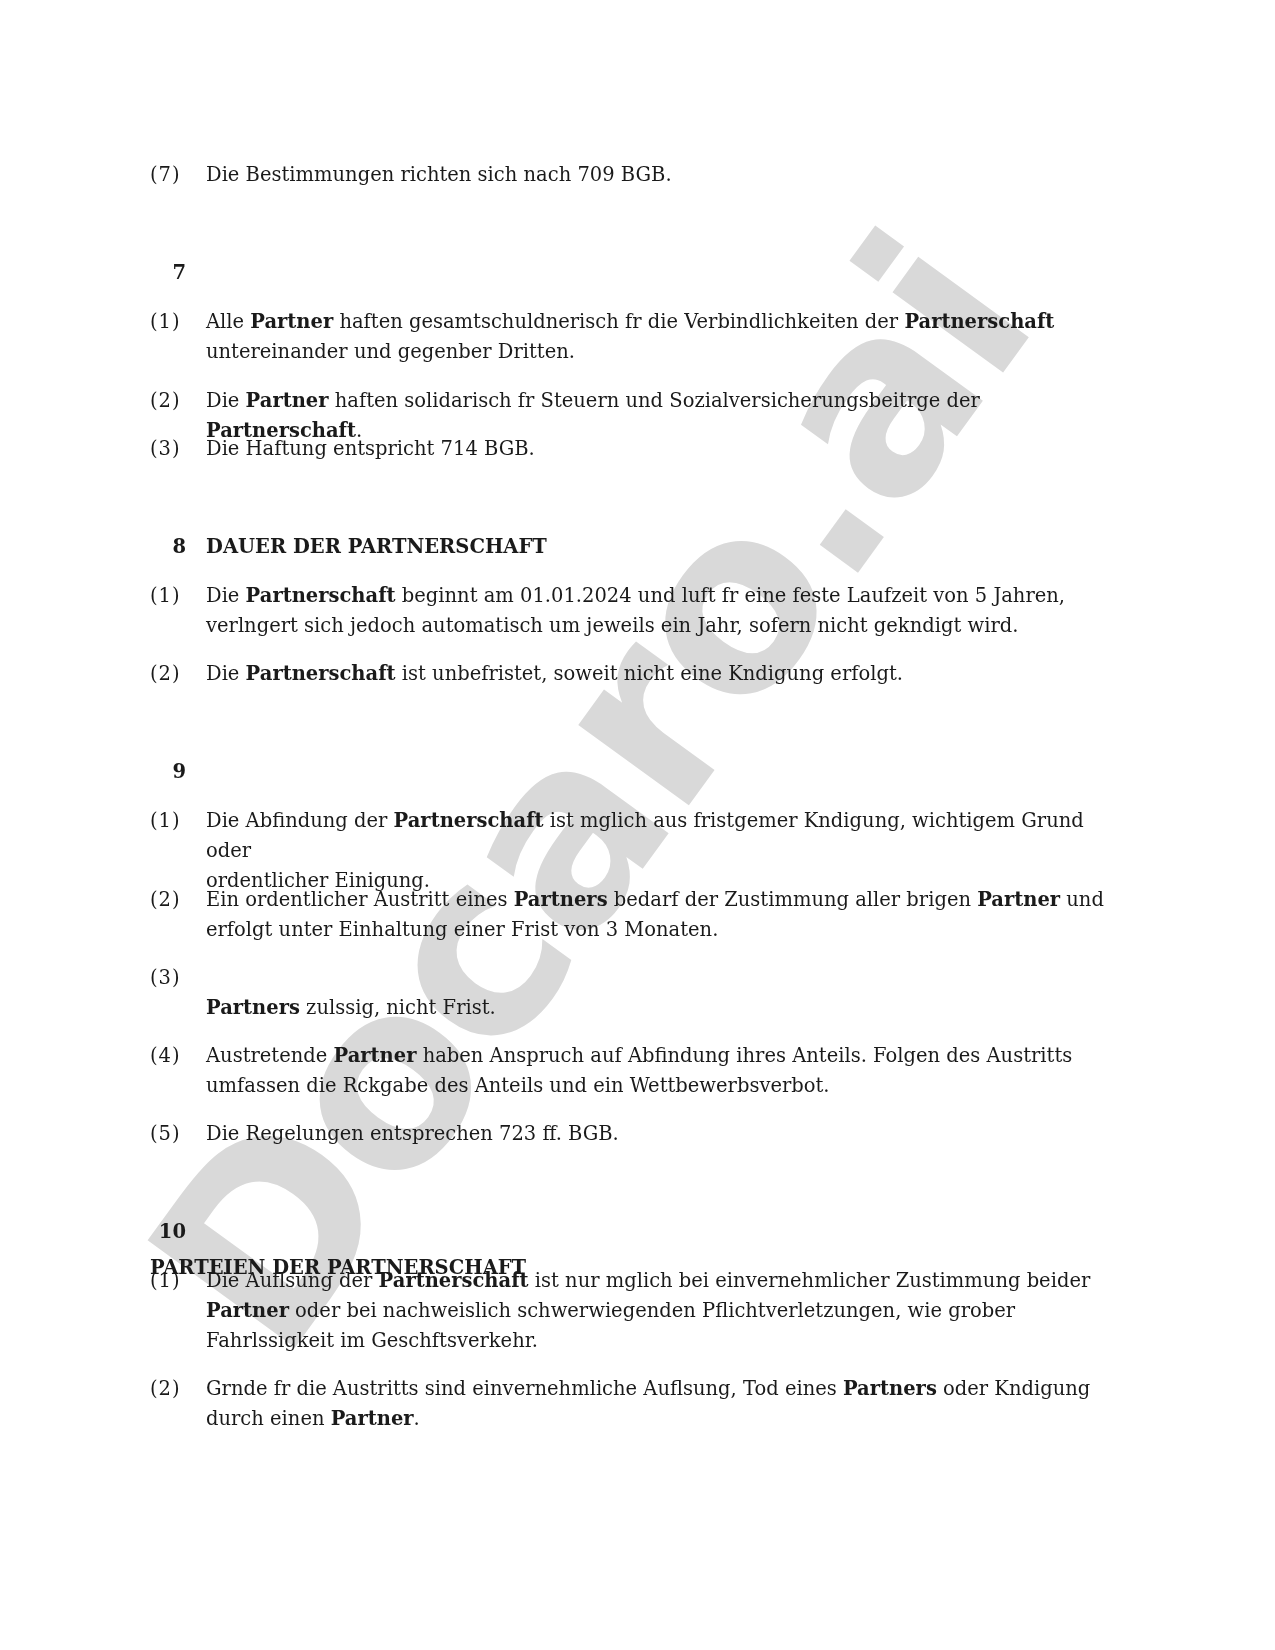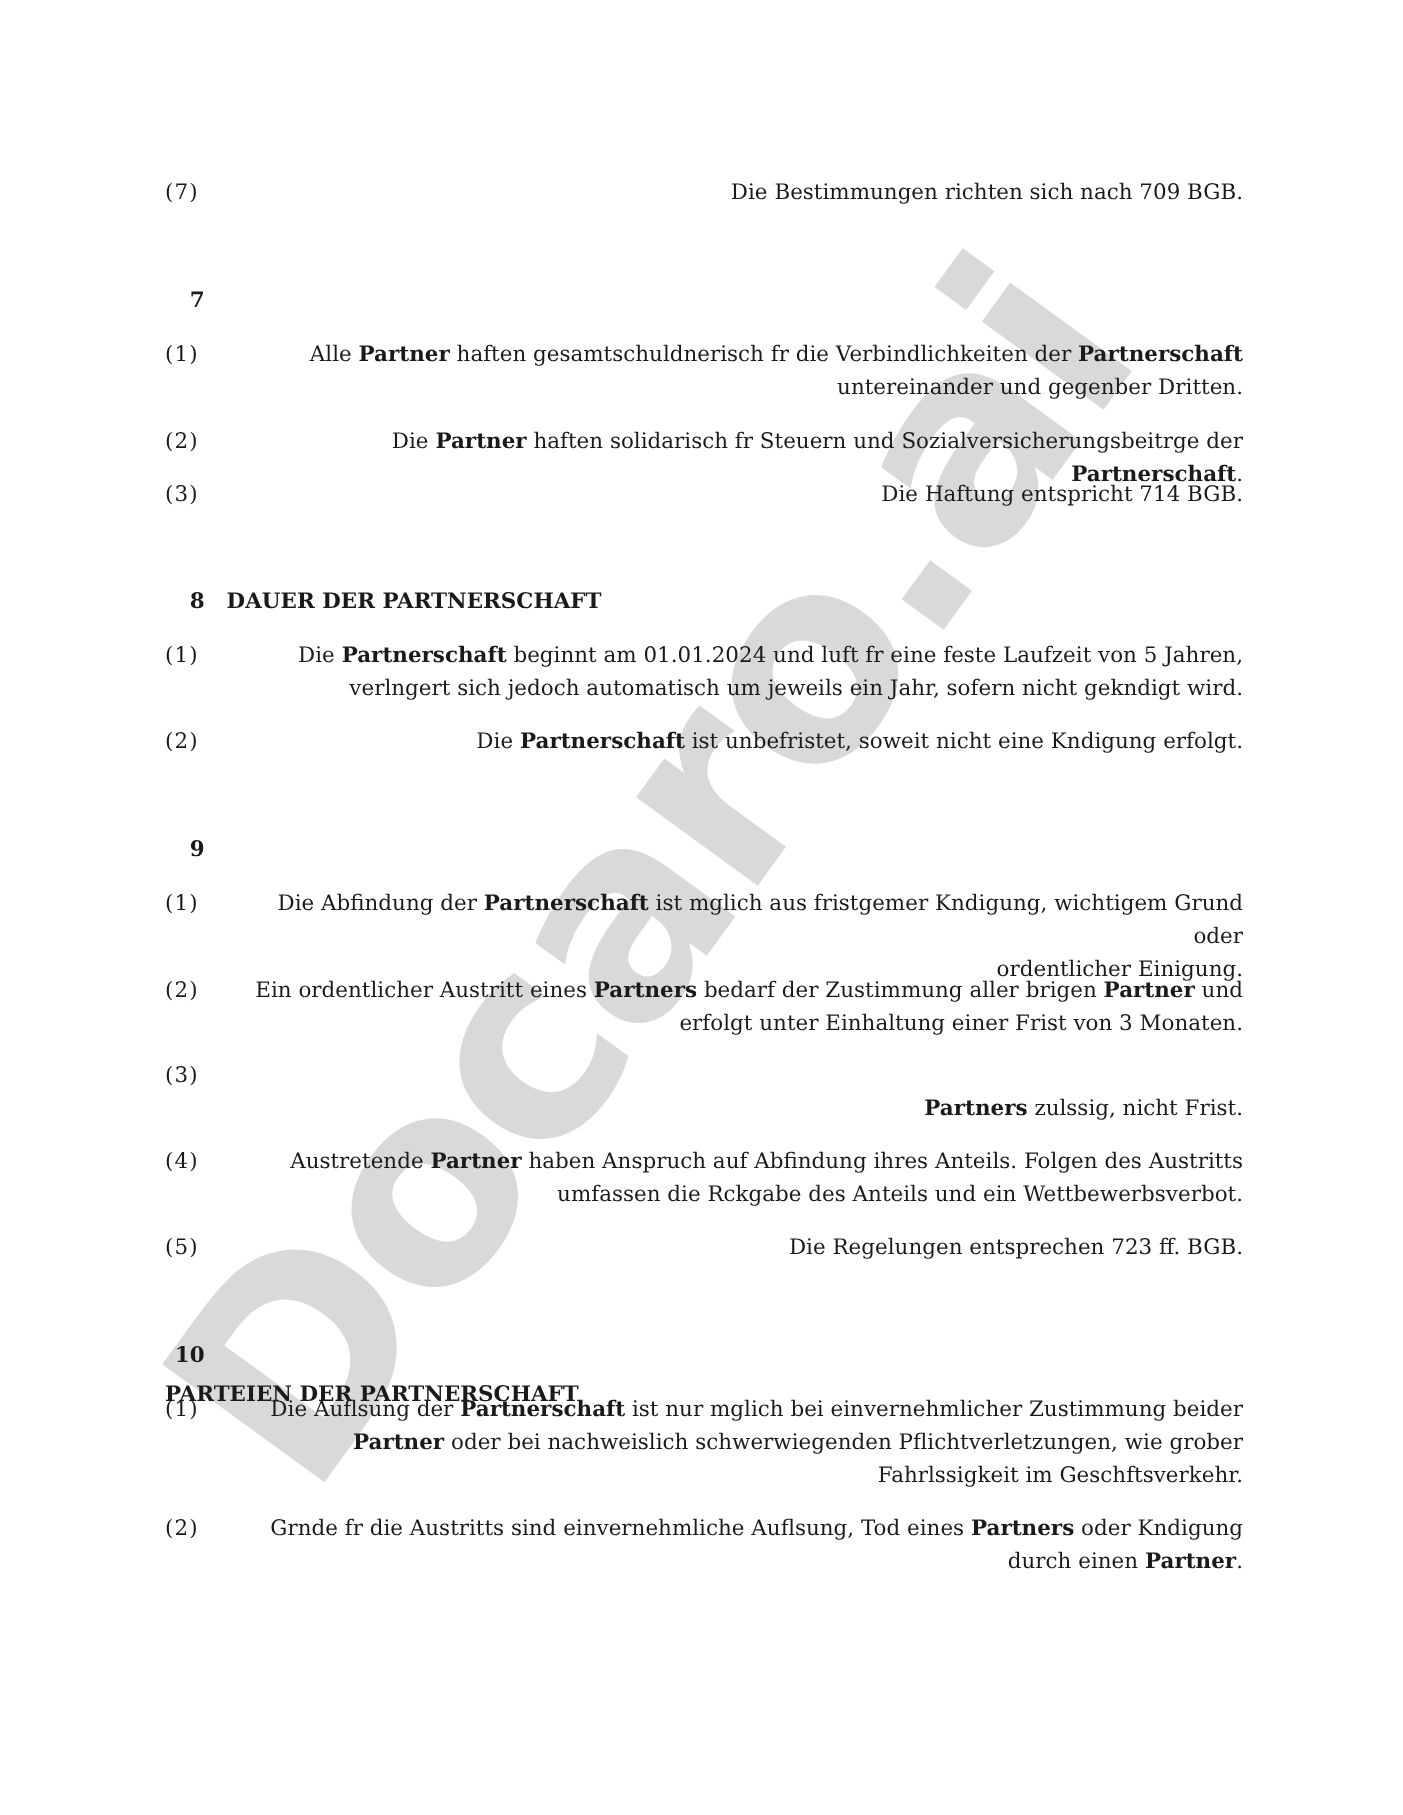--- a/index.html
+++ b/index.html
@@ -45,21 +45,20 @@
       line-height: 30px;
       display: flex;
     }
     .para .num {
       width: 56px;
       flex: 0 0 56px;
       letter-spacing: 1px;
     }
     .para .text {
       flex: 1;
-      text-align: right;
     }
     .heading {
       position: absolute;
       left: 150px;
       font-size: 19.5px;
       line-height: 30px;
       font-weight: bold;
       display: flex;
     }
     .heading .hnum {

